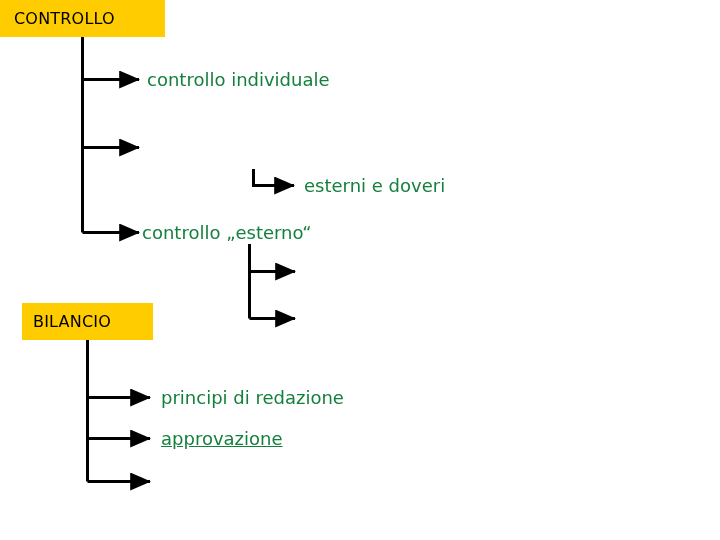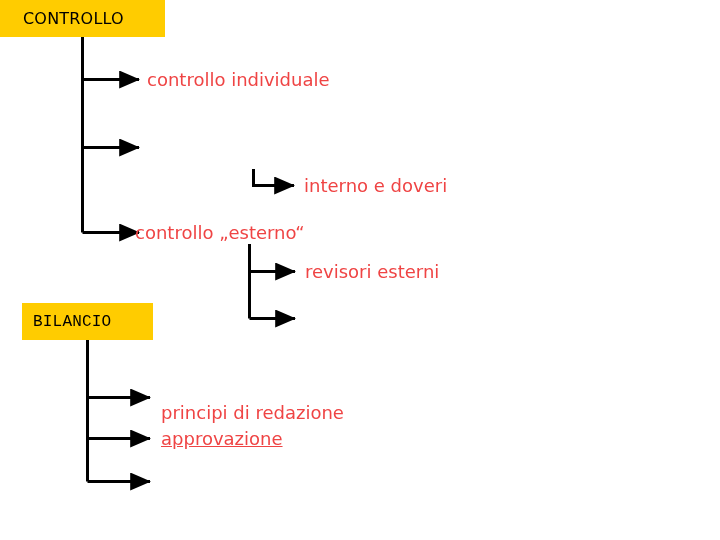--- a/index.html
+++ b/index.html
@@ -33,35 +33,34 @@
     line-height: 1;
     letter-spacing: 0.2px;
     color: #000000;
     white-space: nowrap;
   }
   #box-controllo {
     left: 0px;
     top: 0px;
     width: 165px;
     height: 37px;
-    padding-left: 23px;
+    padding-left: 14px;
   }
   #box-bilancio {
     left: 22px;
     top: 303px;
     width: 131px;
     height: 37px;
     padding-left: 11px;
-    font-family: Liberation Mono, monospace;
   }
   .leaf-text {
     position: absolute;
     font-size: 18px;
     line-height: 23px;
-    color: #ef4444;
+    color: #15803d;
     white-space: nowrap;
   }
   svg.wires {
     position: absolute;
     left: 0; top: 0;
     width: 720px;
     height: 540px;
     pointer-events: none;
   }
 </style>
@@ -102,25 +101,24 @@
   </div>
 
   <div class="node-box" id="box-bilancio">
     <span class="node-label">BILANCIO</span>
   </div>
 
   <div class="leaf-text" style="left:147px; top:68px;">controllo individuale</div>
 
 
 
-  <div class="leaf-text" style="left:304px; top:174px;">interno e doveri</div>
+  <div class="leaf-text" style="left:304px; top:174px;">esterni e doveri</div>
 
-  <div class="leaf-text" style="left:135px; top:221px;">controllo „esterno“</div>
-
-  <div class="leaf-text" style="left:305px; top:260px;">revisori esterni</div>
+  <div class="leaf-text" style="left:142px; top:221px;">controllo „esterno“</div>
 
 
-  <div class="leaf-text" style="left:161px; top:386px;margin-top:15px;">principi di redazione</div>
+
+  <div class="leaf-text" style="left:161px; top:386px;">principi di redazione</div>
 
   <div class="leaf-text" style="left:161px; top:427px;text-decoration:underline;">approvazione</div>
 
 
 </div>
 
 </body></html>

